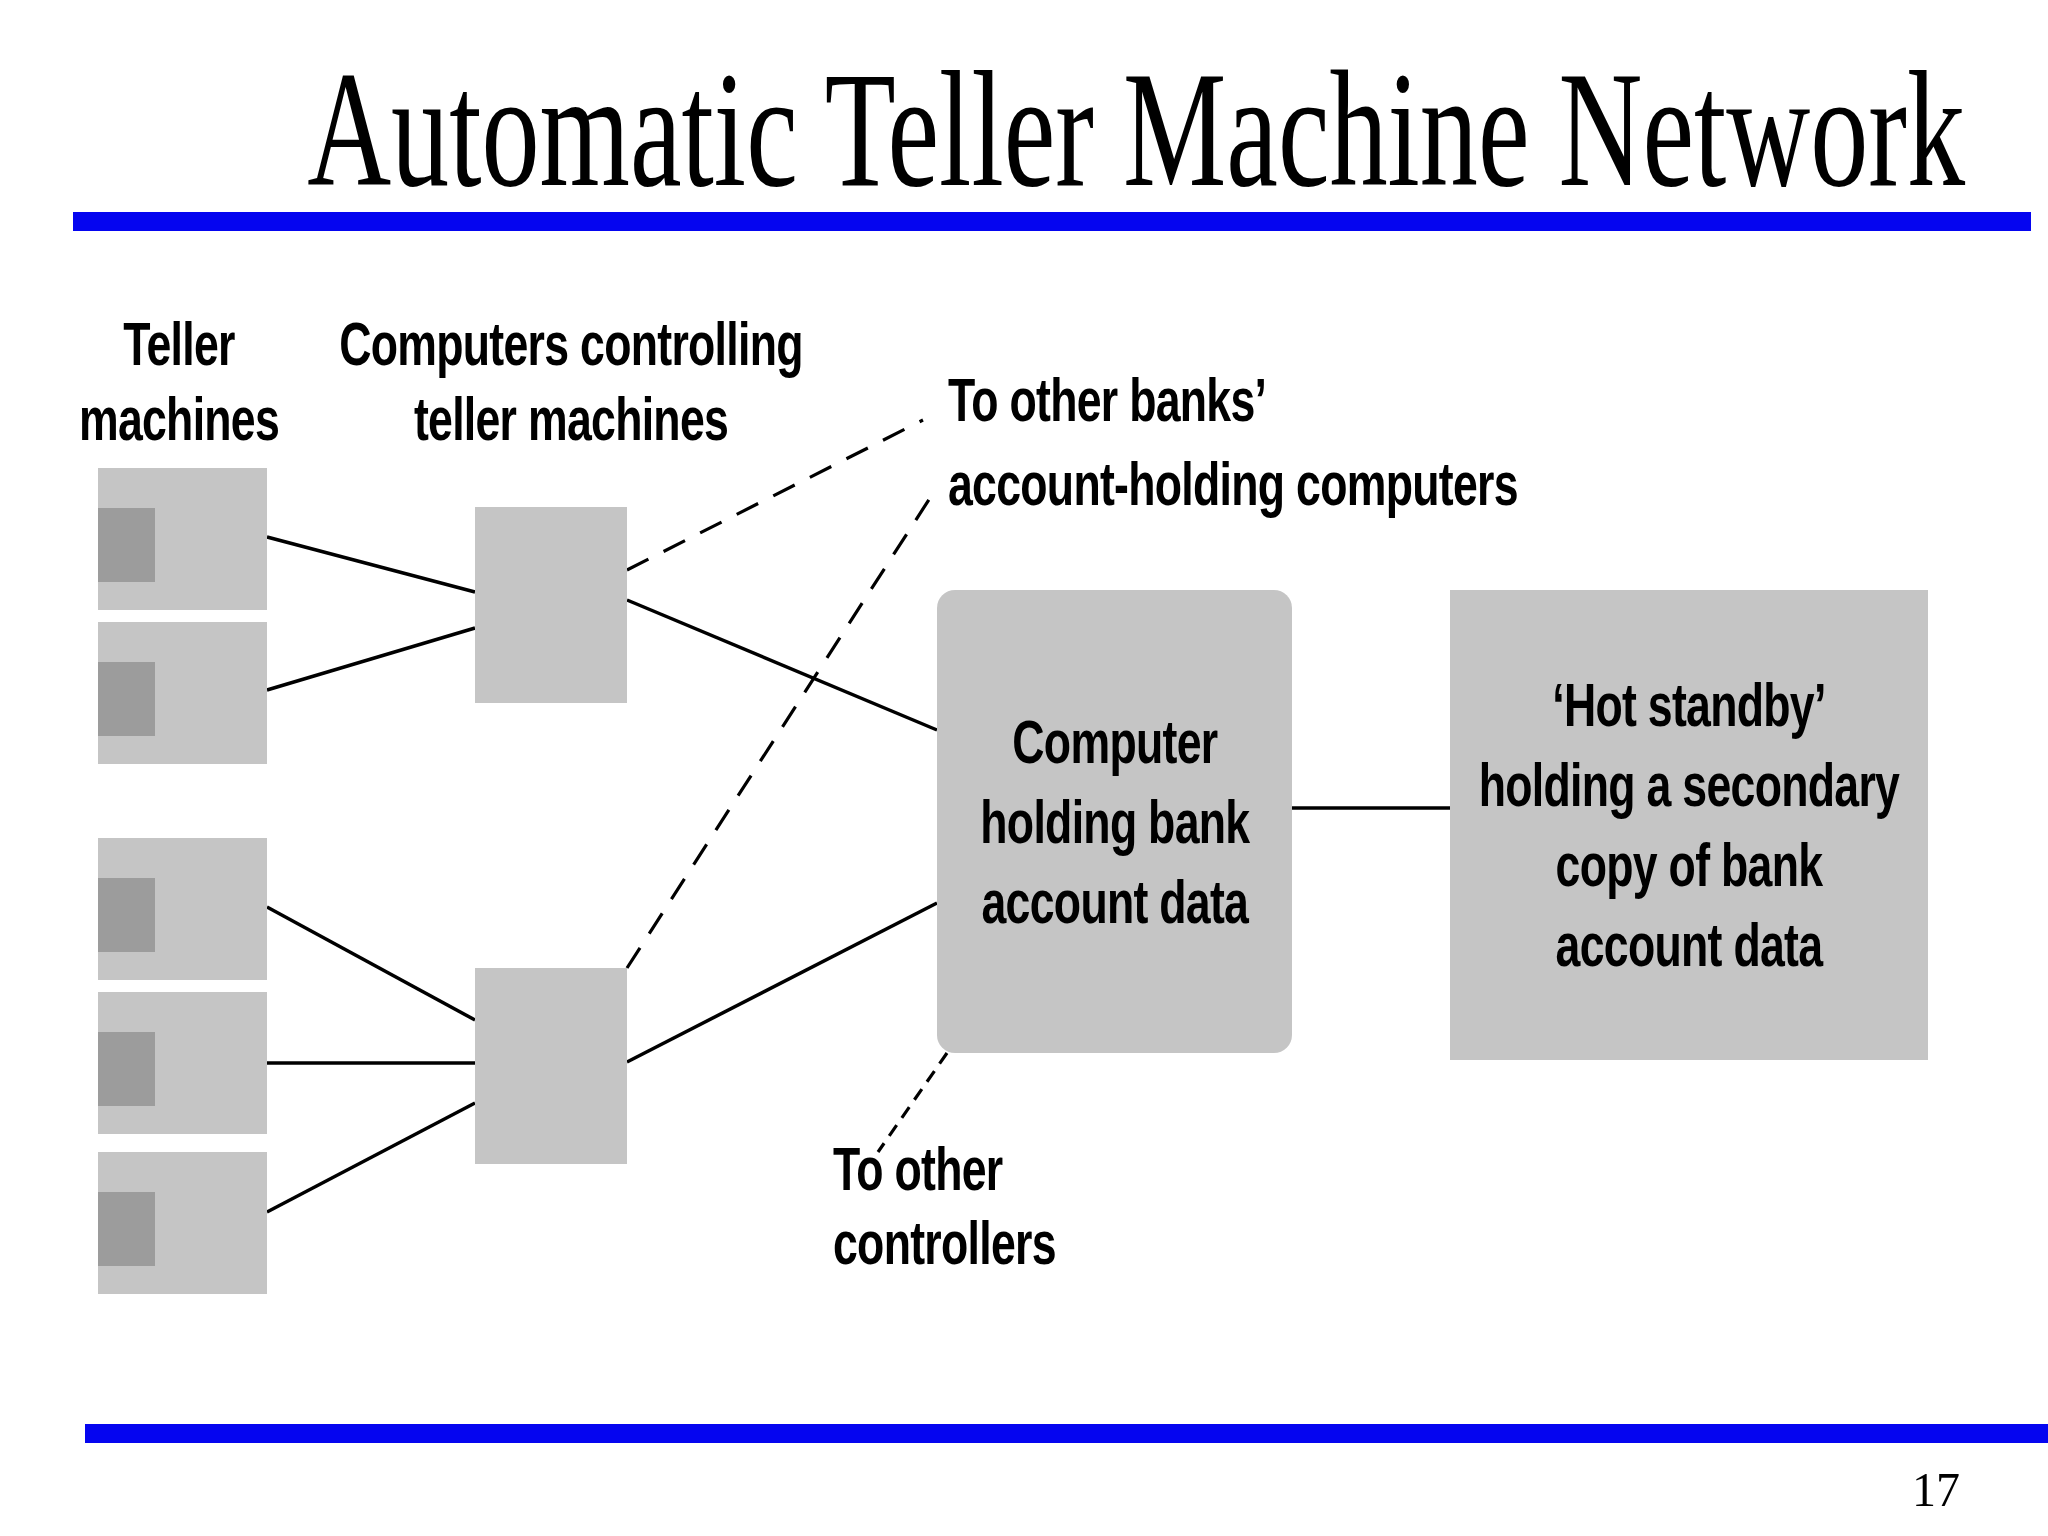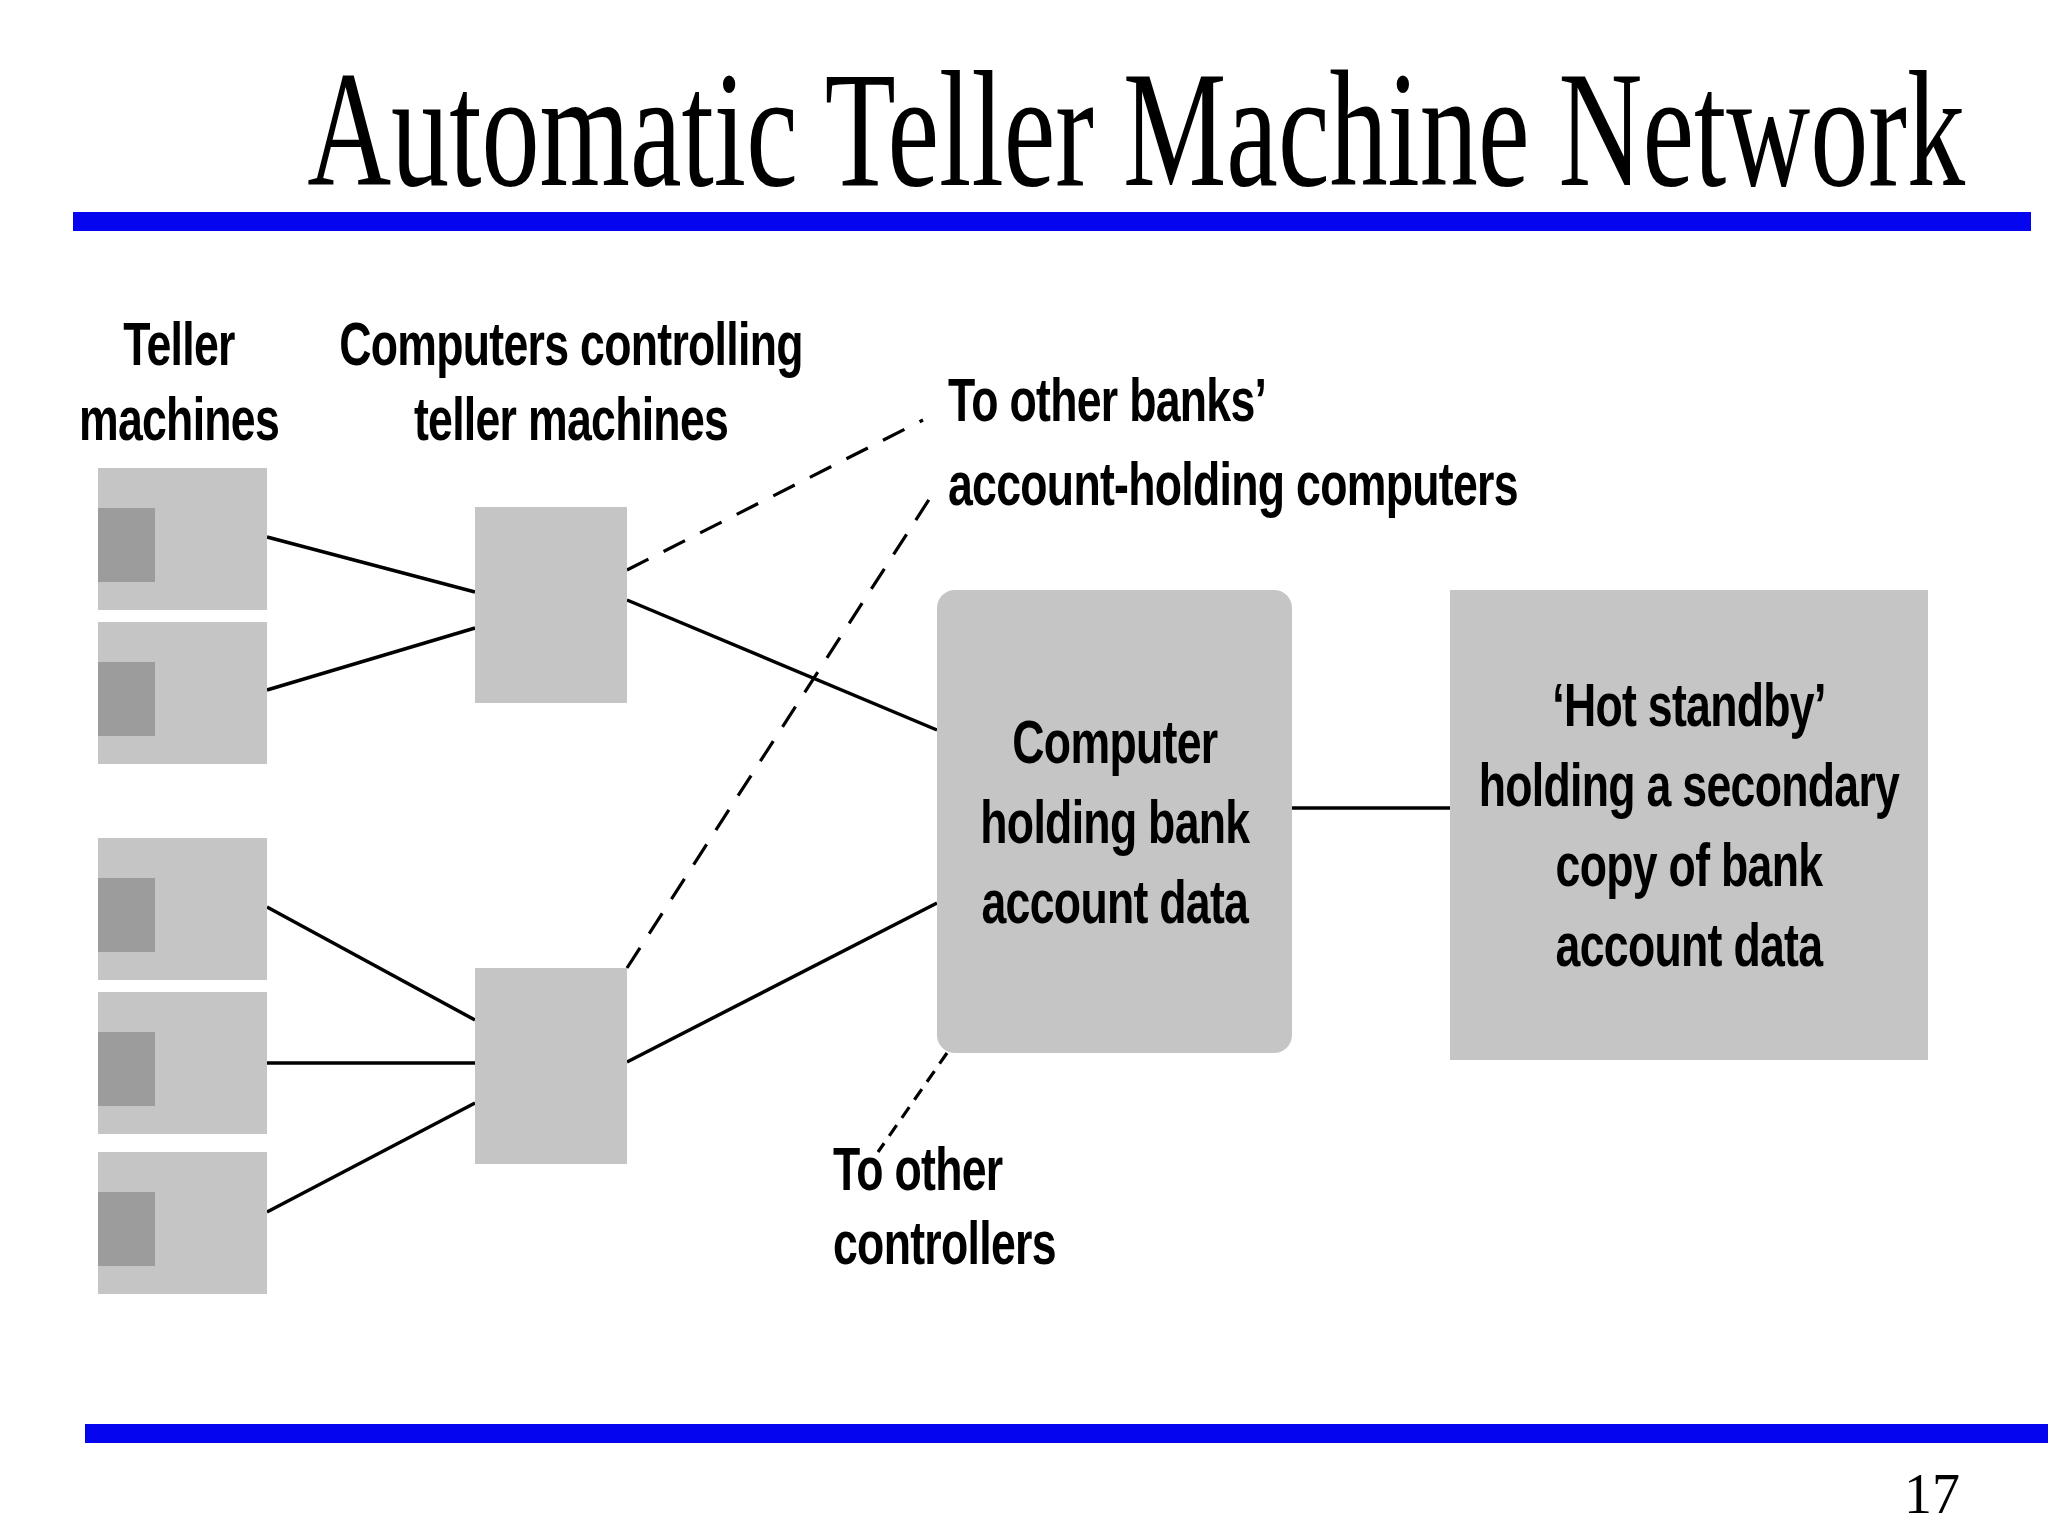--- a/index.html
+++ b/index.html
@@ -17,21 +17,21 @@
   }
 
   
   .bar { position:absolute; height:19px; background:var(--accent-bar,#0505f0); }
   .bar-top { left:73px; top:212px; width:1958px; }
   .bar-bottom { left:85px; top:1424px; width:1963px; }
 
   
   .pagenum {
     position:absolute; top:1466px; right:88px;
-    font-family:"Liberation Serif", serif; font-size:56px; line-height:1;
+    font-family:"Liberation Serif", serif; font-size:48px; line-height:1;
   }
 
   
   svg.connectors { position:absolute; left:0; top:0; width:2048px; height:1536px; }
   svg.connectors line { stroke:var(--connector,#000); }
   .lsolid  { stroke-width:3.5px; }
   .ldash   { stroke-width:3.2px; stroke-dasharray:24 17; }
   .ldash-s { stroke-width:3.2px; stroke-dasharray:13 9; }
 
   

